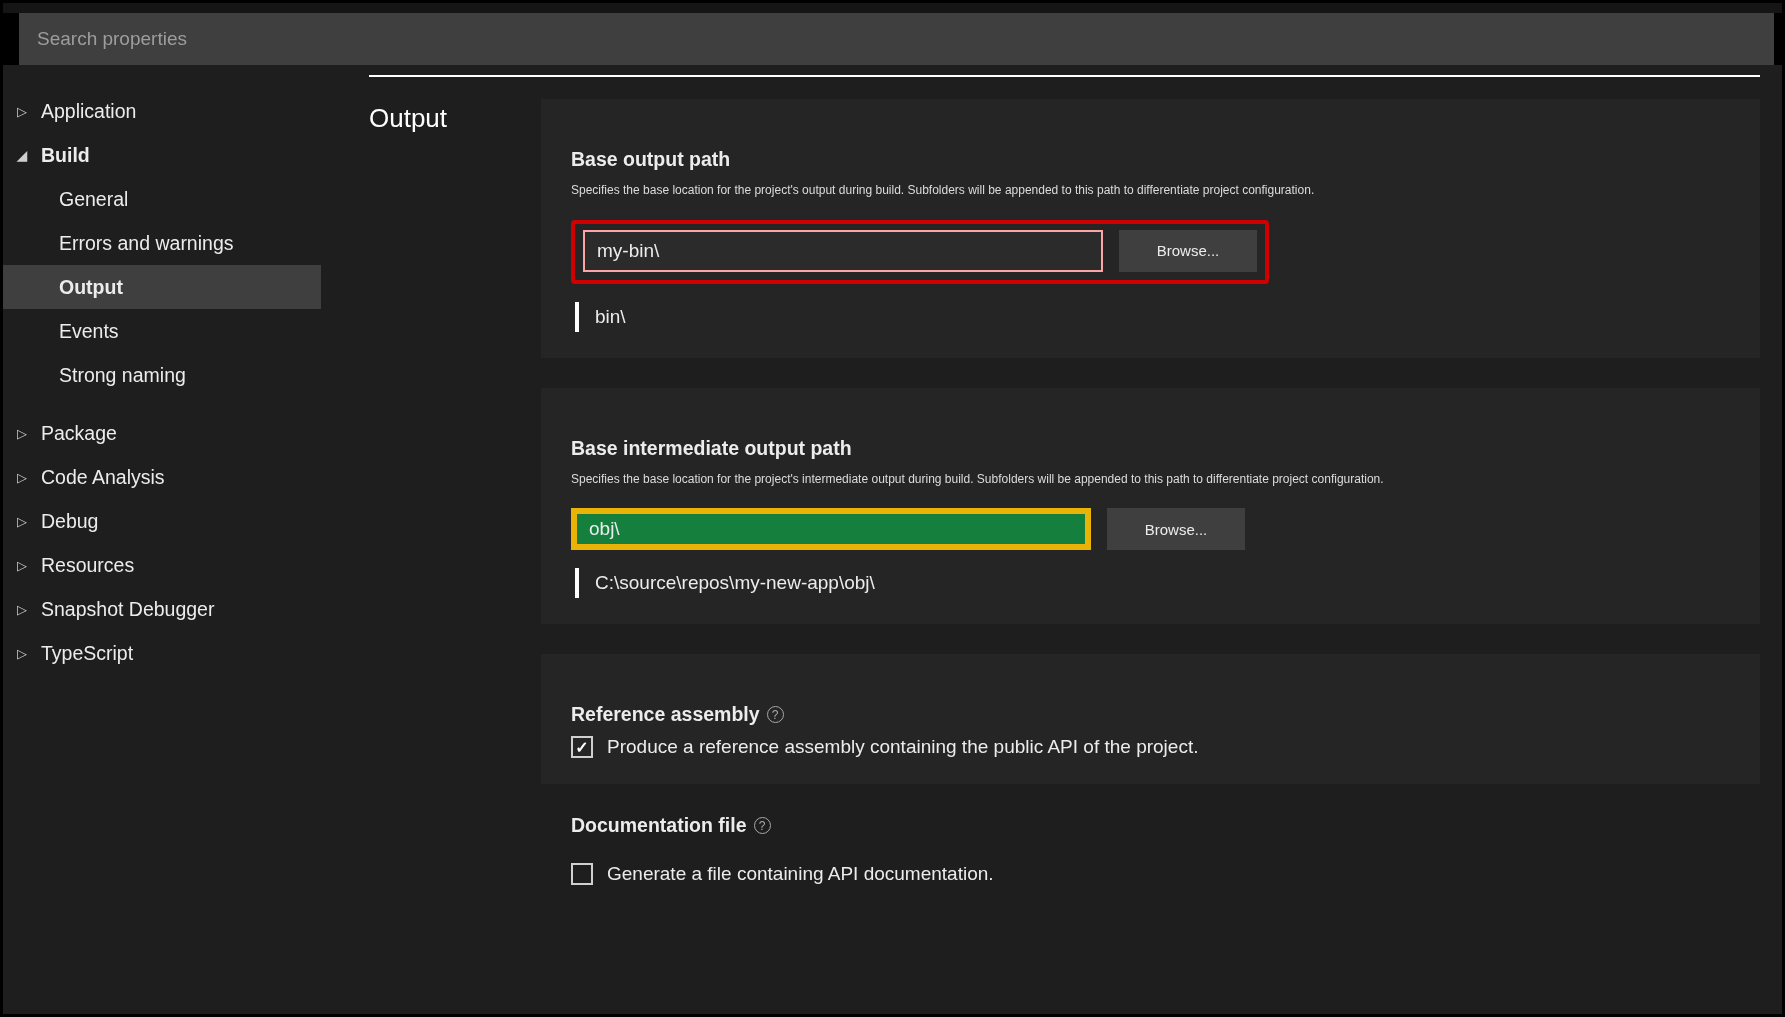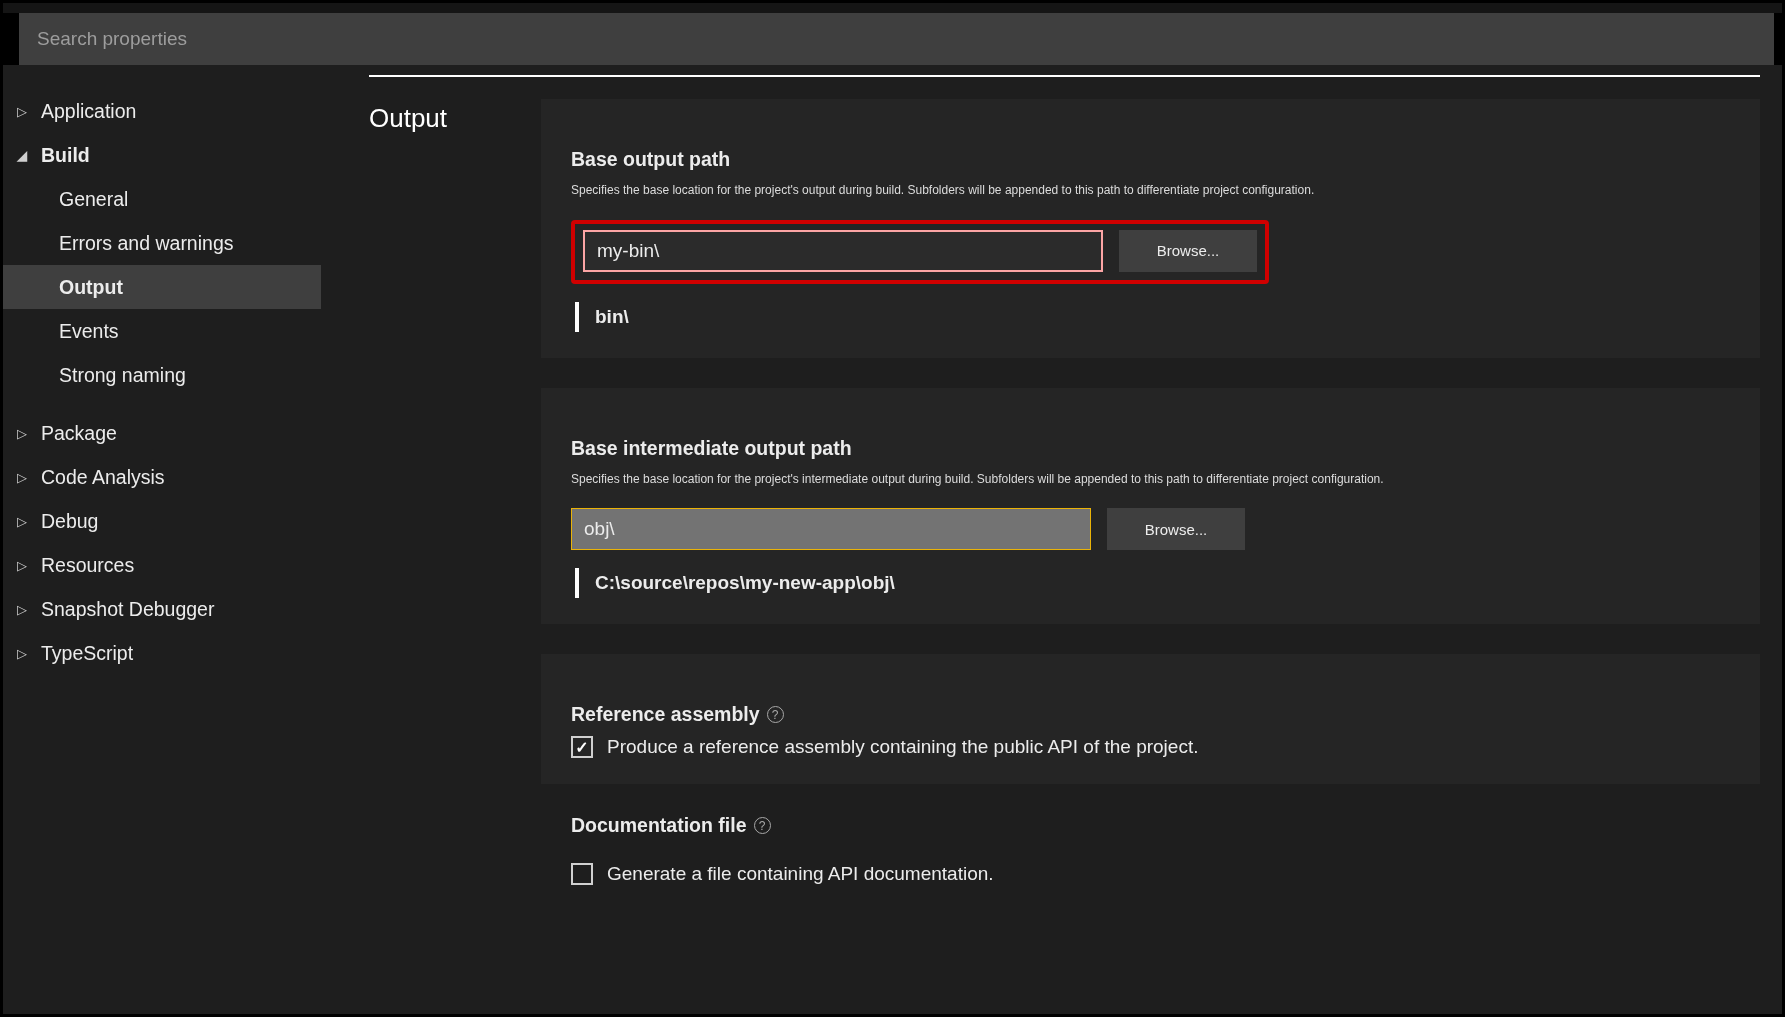--- a/index.html
+++ b/index.html
@@ -114,22 +114,22 @@
       max-width: 870px;
     }
     .row-input {
       display: flex;
       align-items: center;
       gap: 16px;
     }
     .text-field {
       width: 520px;
       height: 42px;
-      background: #737373;
-      border: 1px solid #eab308;
+      background: #15803d;
+      border: 6px solid #eab308;
       color: #ececec;
       font-size: 19px;
       padding: 0 12px;
       font-family: inherit;
       outline: none;
     }
     .text-field.focused {
       background: #2b2b2b;
       border: 2px solid #fca5a5;
     }
@@ -159,21 +159,20 @@
     }
     .resolved .bar {
       width: 4px;
       height: 30px;
       background: #ffffff;
       margin-left: 4px;
     }
     .resolved .val {
       font-size: 19px;
       color: #ececec;
-      font-weight: bold;
     }
     .check-row {
       display: flex;
       align-items: center;
       gap: 14px;
       font-size: 19px;
     }
     .checkbox {
       width: 22px;
       height: 22px;

